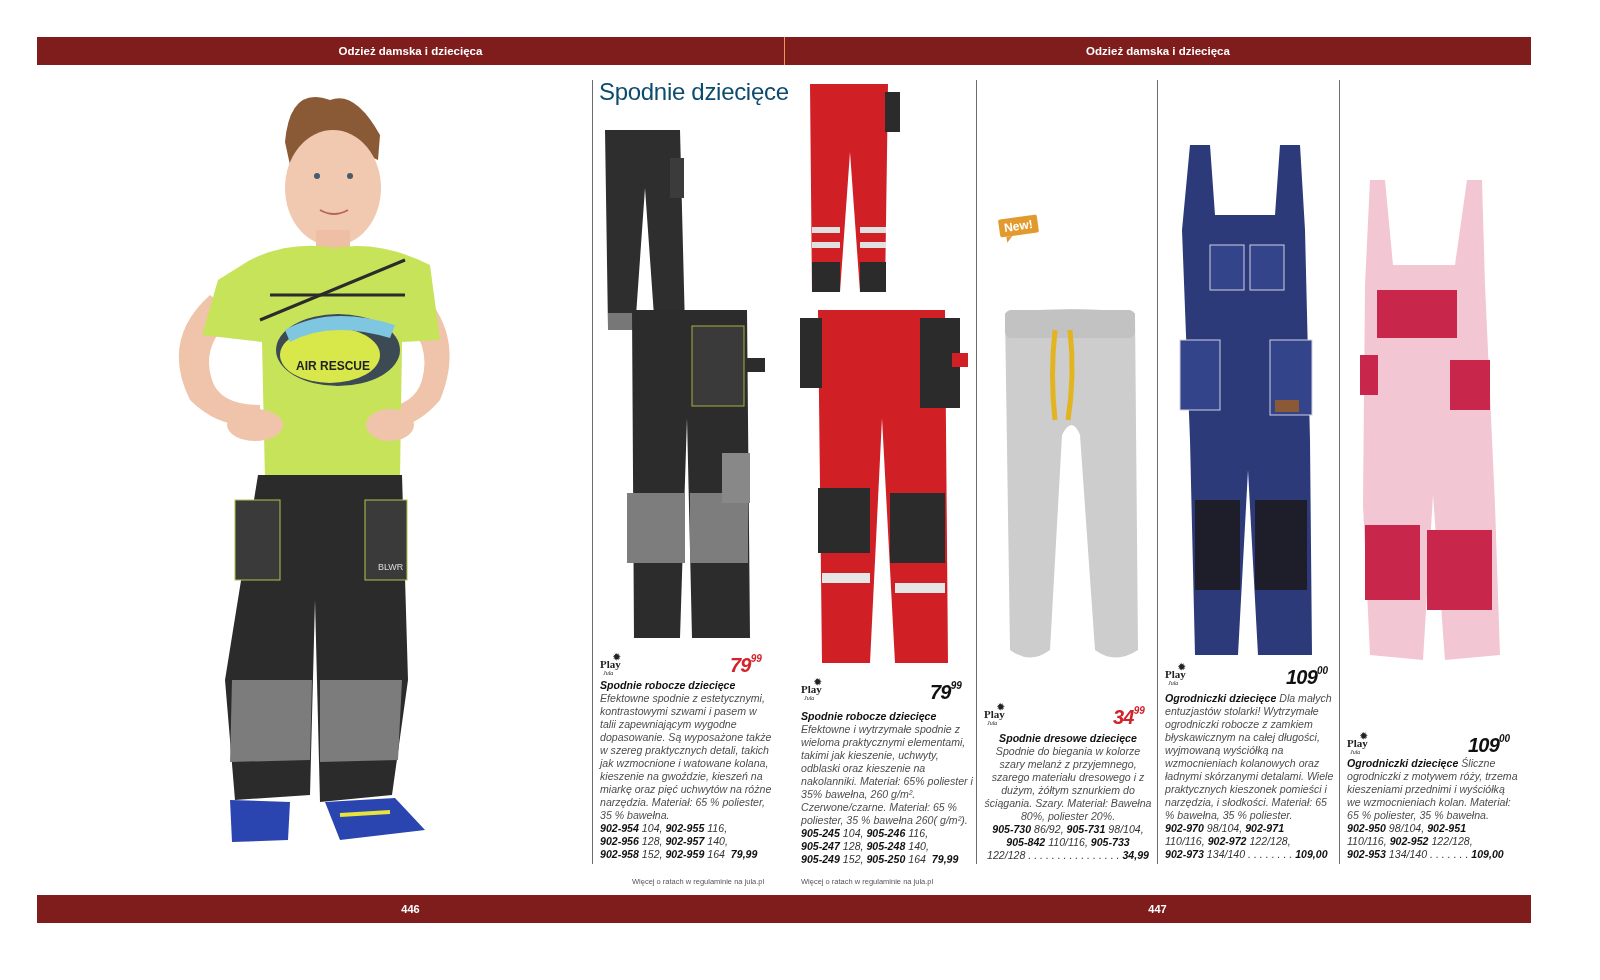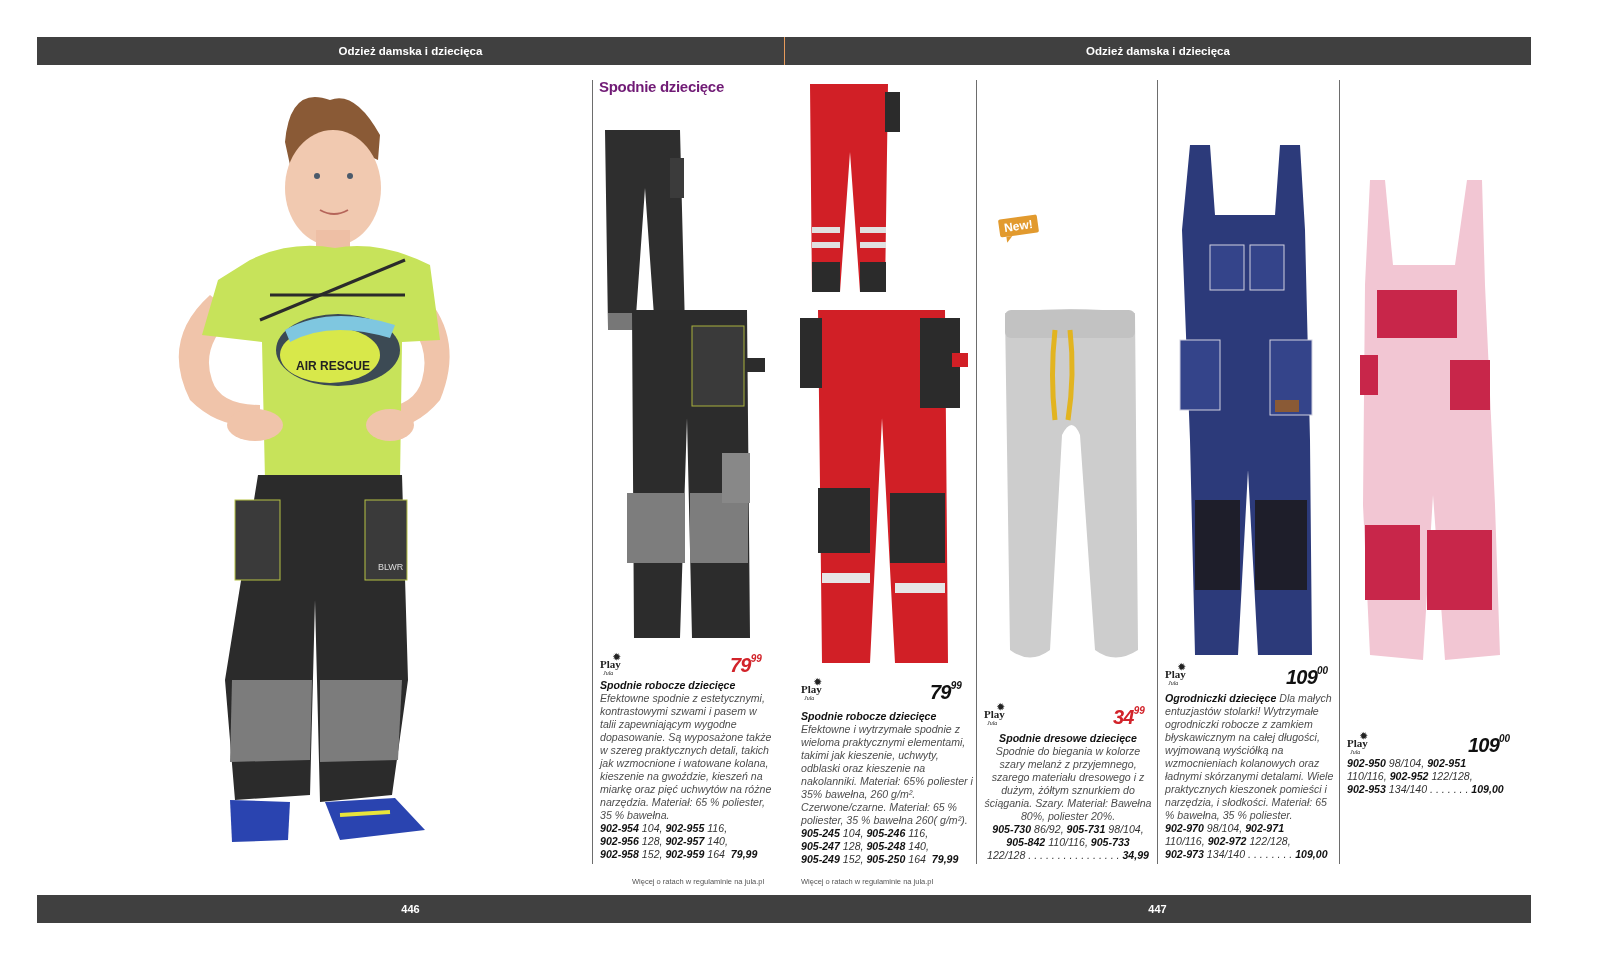--- a/index.html
+++ b/index.html
@@ -1,29 +1,29 @@
 <!DOCTYPE html>
 <html><head>
 <meta charset="utf-8">
 <style>
   * { box-sizing: border-box; margin: 0; padding: 0; }
   html, body { width: 1600px; height: 980px; background: #ffffff; overflow: hidden; }
   body { font-family: "Liberation Sans", sans-serif; color: #222; position: relative; }
 
-  .band { position: absolute; left: 37px; width: 1494px; height: 28px; background: #404040; }
+  .band { position: absolute; left: 37px; width: 1494px; height: 28px; background: #7f1d1d; }
   .band.top { top: 37px; }
   .band.bottom { top: 895px; }
   .band .half { position: absolute; top: 0; height: 28px; width: 747px; display: flex; align-items: center; justify-content: center; color: #fff; font-size: 11.5px; font-weight: bold; }
   .band .half.left { left: 0; }
   .band .half.right { left: 747px; border-left: 1px solid #e79b5c; }
 
   
   .model { position: absolute; left: 140px; top: 80px; width: 330px; height: 790px; }
 
-  .page-title { position: absolute; left: 599px; top: 78px; font-size: 15px; font-weight: bold; color: #701a75; letter-spacing: -0.3px; }
+  .page-title { position: absolute; left: 599px; top: 78px; font-size: 24px; font-weight: normal; color: #0c4a6e; letter-spacing: -0.3px; }
 
   .col-line { position: absolute; top: 80px; width: 1px; background: #6d6d6d; height: 784px; }
 
   .product { position: absolute; font-size: 10.6px; line-height: 13px; color: #4d4d4d; font-style: italic; }
   .product .name { font-weight: bold; color: #111; }
   .product .desc { color: #4d4d4d; }
   .product .codes { color: #333; }
   .product .codes b { color: #111; }
   .product .total { font-weight: bold; color: #111; }
 
@@ -247,20 +247,21 @@
 
 <div class="play-logo" style="left:1347px;top:737px;">
   <span>Play</span>
   <span class="star">✹</span>
   <span class="sub">Jula</span>
 </div>
 <div class="price" style="left:1468px;top:734px;">
   <span>109</span><sup>00</sup>
 </div>
 <div class="product" style="left:1347px;top:757px;width:172px;">
+  <div><span class="name">Ogrodniczki dziecięce</span> <span class="desc">Śliczne ogrodniczki z motywem róży, trzema kieszeniami przednimi i wyściółką we wzmocnieniach kolan. Materiał: 65 % poliester, 35 % bawełna.</span></div>
   <div class="codes">
     <b>902-950</b> <span>98/104</span>, <b>902-951</b><br>
     <span>110/116</span>, <b>902-952</b> <span>122/128</span>,<br>
     <b>902-953</b> <span>134/140</span> . . . . . . . <span class="total">109,00</span>
   </div>
 </div>
 
 <div class="foot-note" style="left:632px;">Więcej o ratach w regulaminie na jula.pl</div>
 <div class="foot-note" style="left:801px;">Więcej o ratach w regulaminie na jula.pl</div>
 

